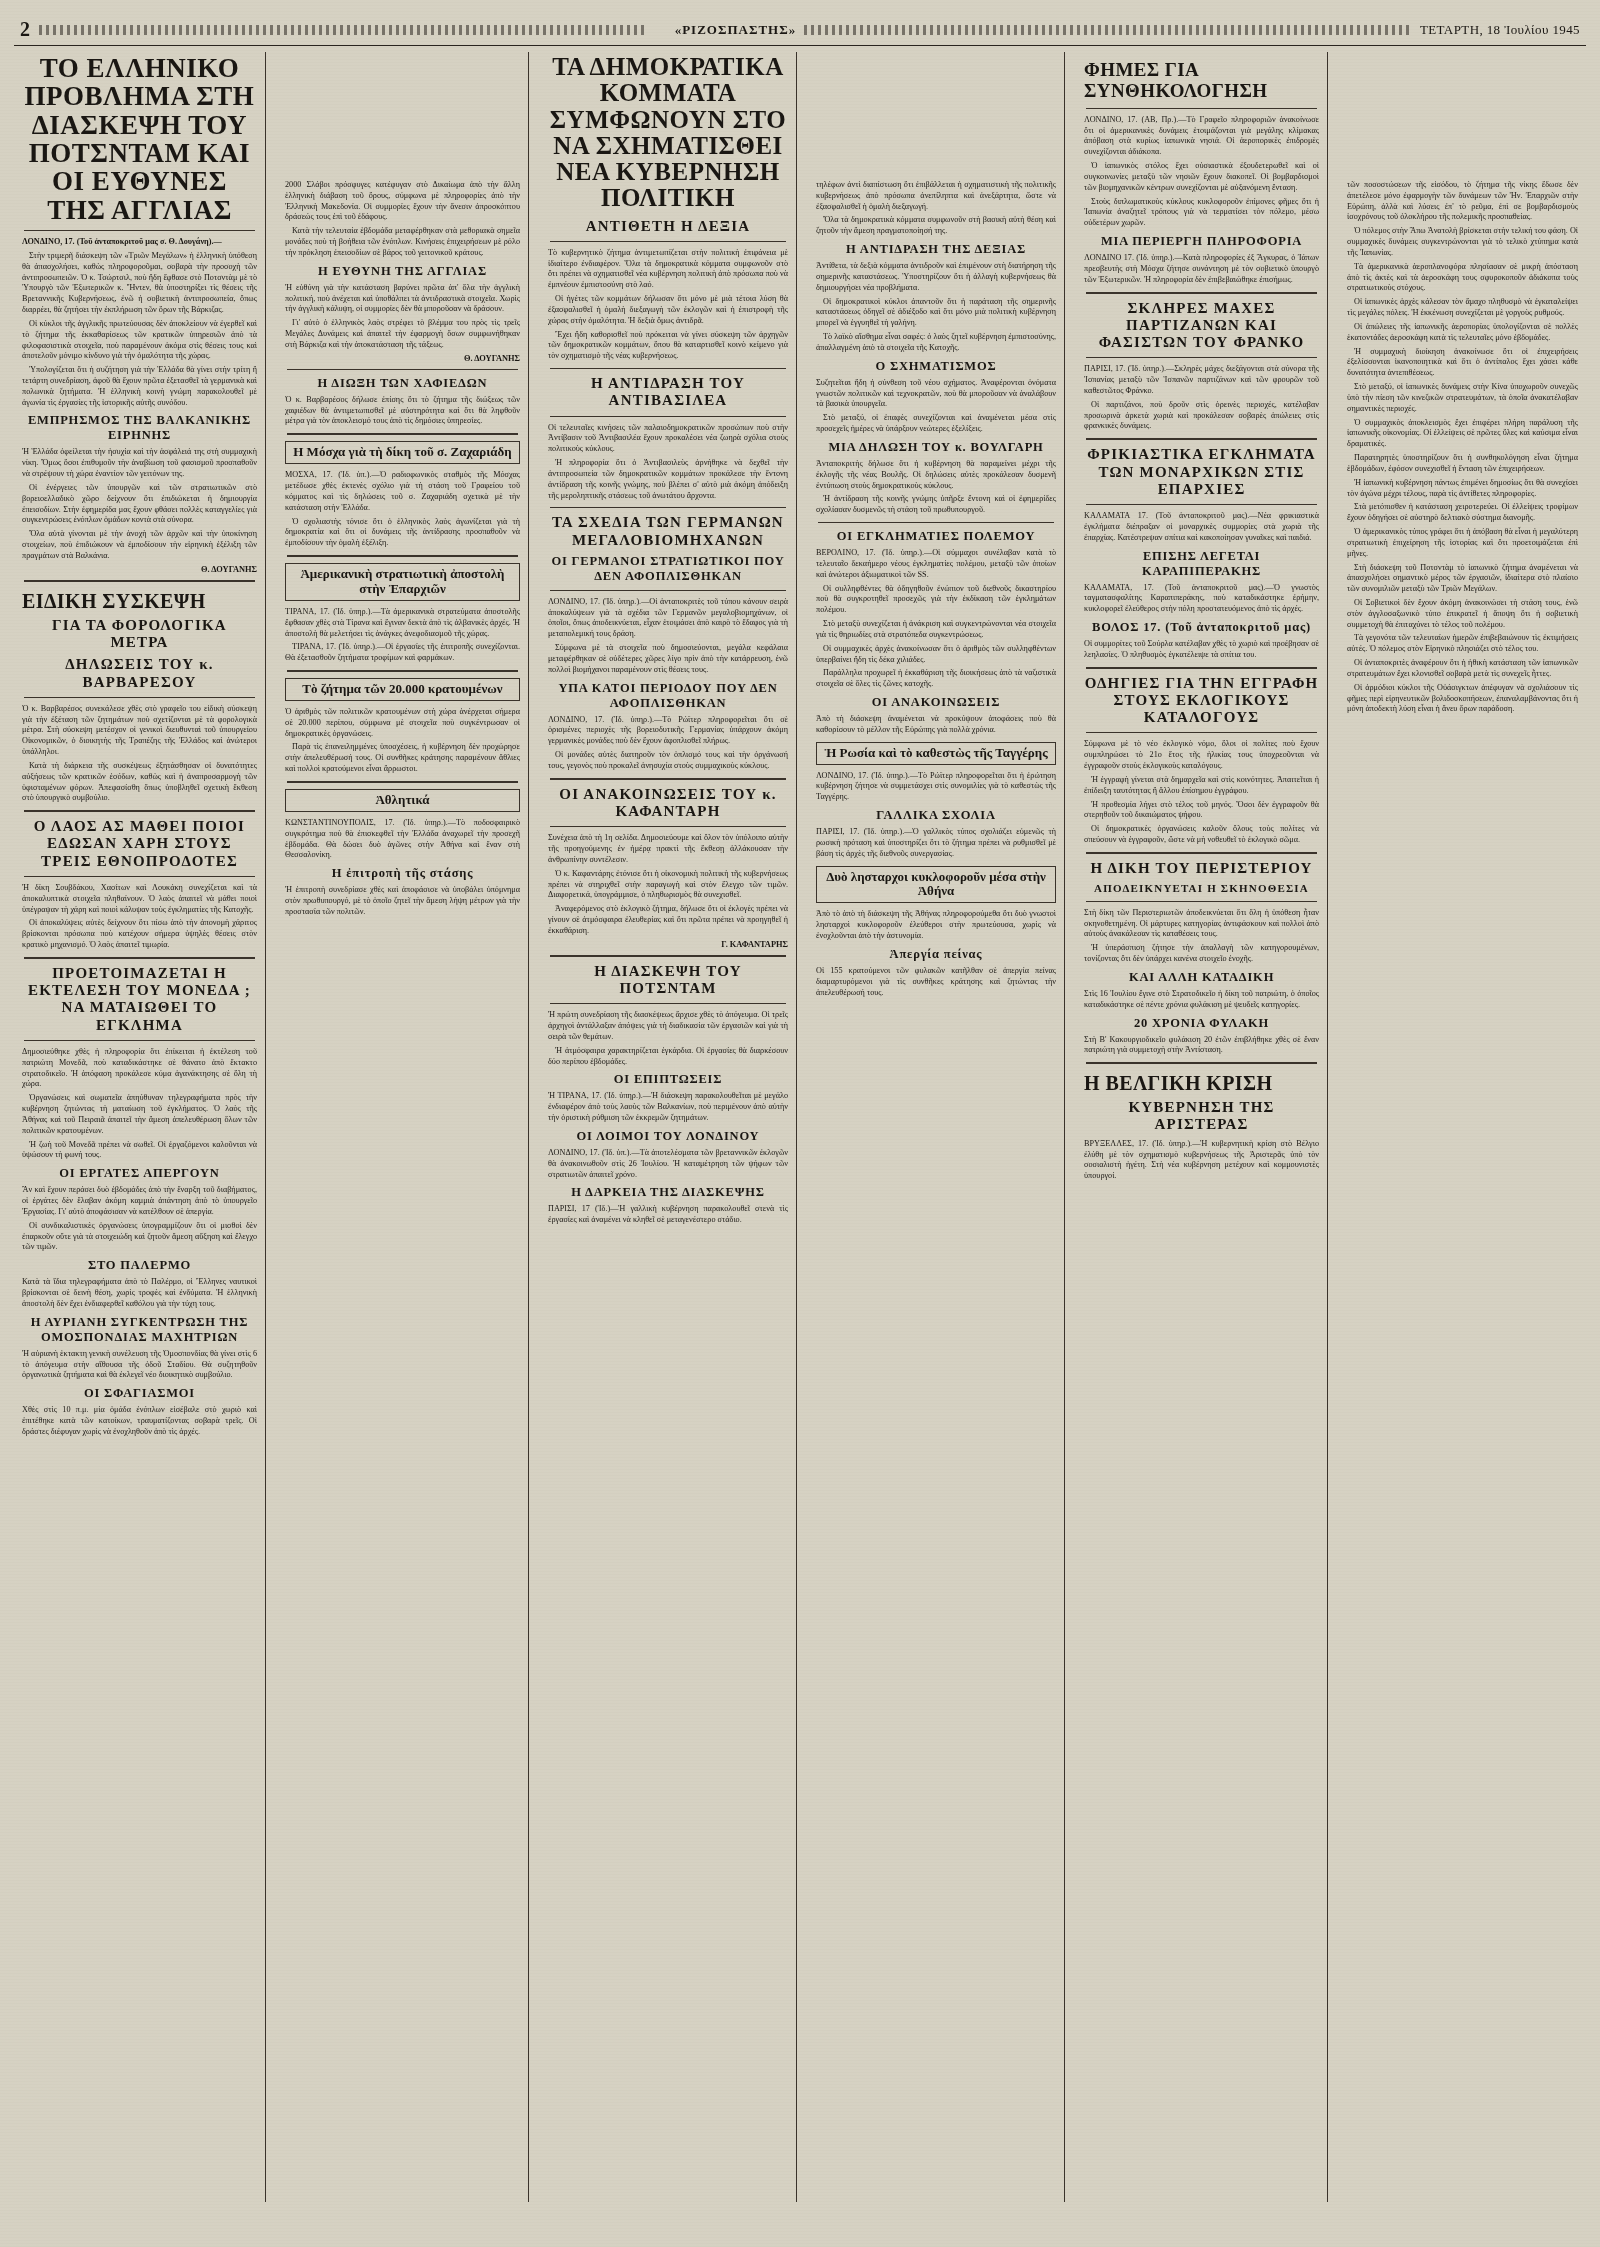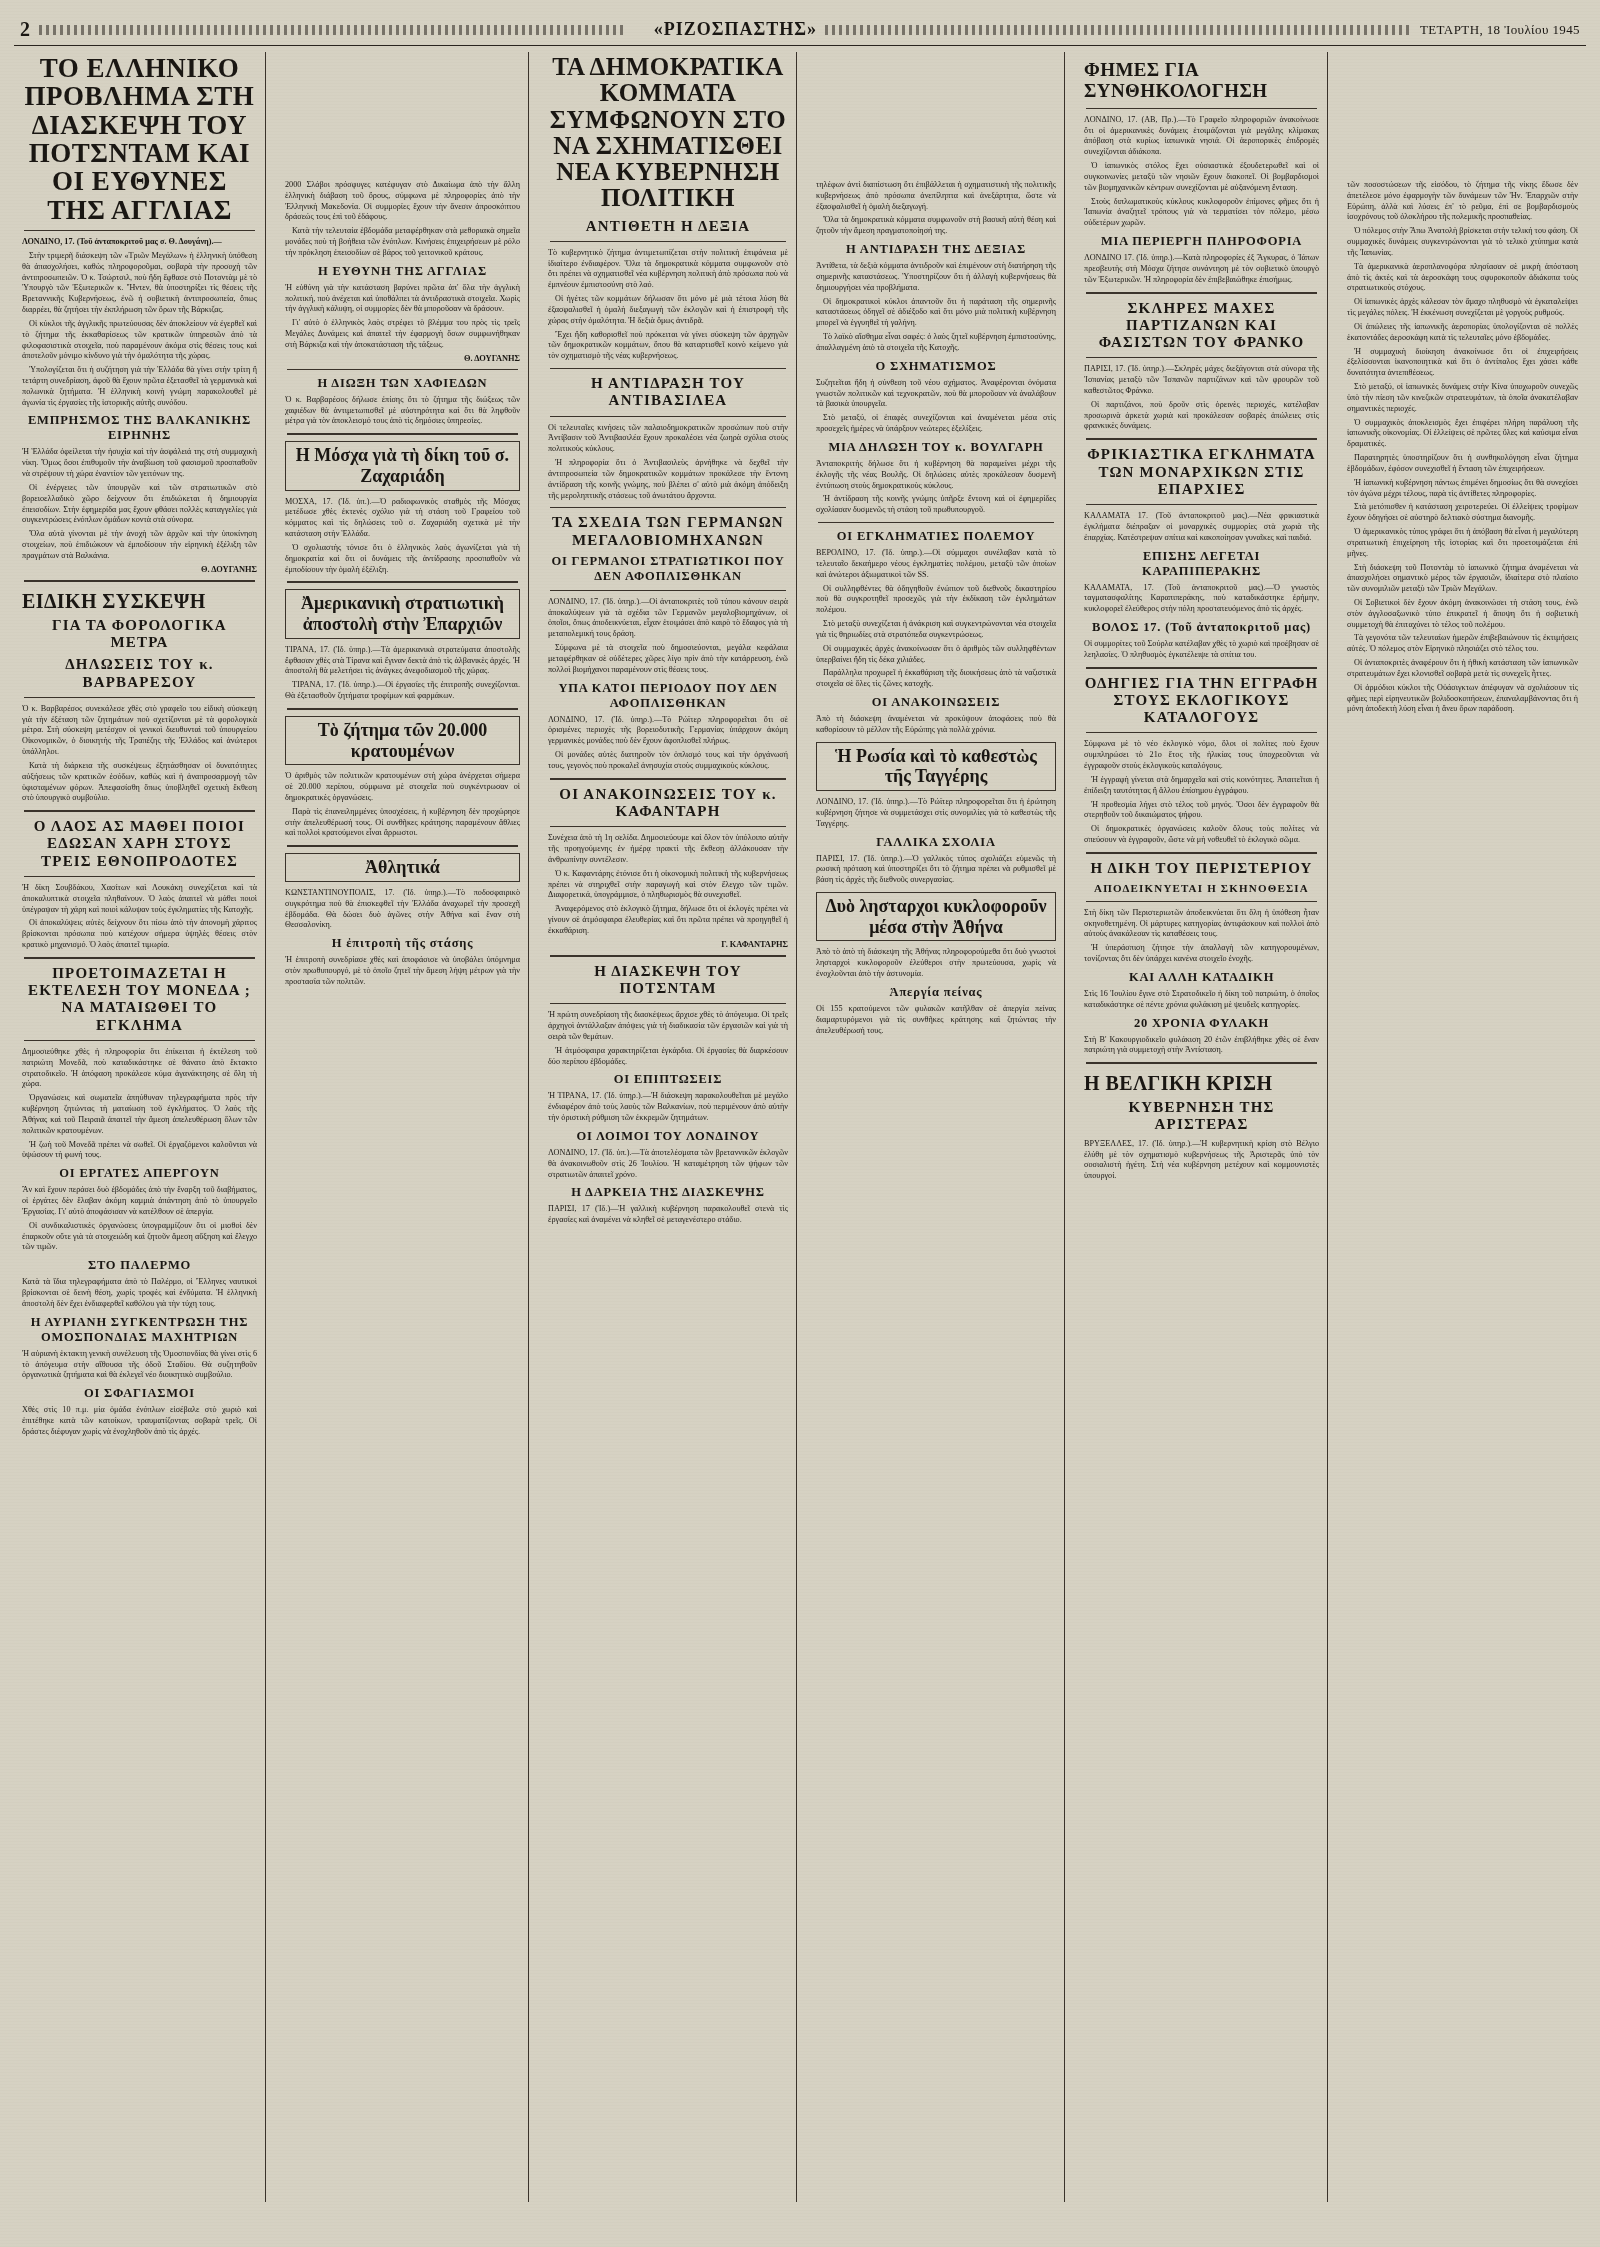--- a/index.html
+++ b/index.html
@@ -28,21 +28,21 @@
   .masthead .pageno{
     font-size:20px;font-weight:bold;letter-spacing:1px;
   }
   .masthead .squig{
     flex:1;height:10px;margin:0 8px;
     background:
       repeating-linear-gradient(90deg, #2a251f 0 3px, transparent 3px 7px);
     opacity:.55;
   }
   .masthead .title{
-    font-size:18px;font-weight:bold;letter-spacing:1px;white-space:nowrap;margin-left:20px;
+    font-size:13px;font-weight:bold;letter-spacing:1px;white-space:nowrap;margin-left:20px;
   }
   .masthead .date{
     font-size:13px;white-space:nowrap;letter-spacing:.4px;
   }
   
   .cols{
     display:grid;
     grid-template-columns: 1fr 1fr 1.02fr 1.02fr 1fr 0.98fr;
     gap:11px;
     height:2150px;
@@ -76,21 +76,21 @@
   .dateline{font-weight:bold;}
   .body{
     font-size:8.2px;line-height:1.32;text-align:justify;
     hyphens:auto;
     column-gap:8px;
   }
   .body p{margin:0 0 3px 0;text-indent:7px;}
   .body p:first-child{text-indent:0;}
   .boxhead{
     border:1px solid #3a332b;padding:3px 4px;margin:6px 0;
-    text-align:center;font-weight:bold;font-size:18px;line-height:1.15;
+    text-align:center;font-weight:bold;font-size:13px;line-height:1.15;
   }
   .sig{font-size:8.4px;text-align:right;font-weight:bold;margin-top:2px;}
 </style>
 </head>
 <body>
 
 <div class="page">
 
   <div class="masthead">
     <div class="pageno">2</div>

